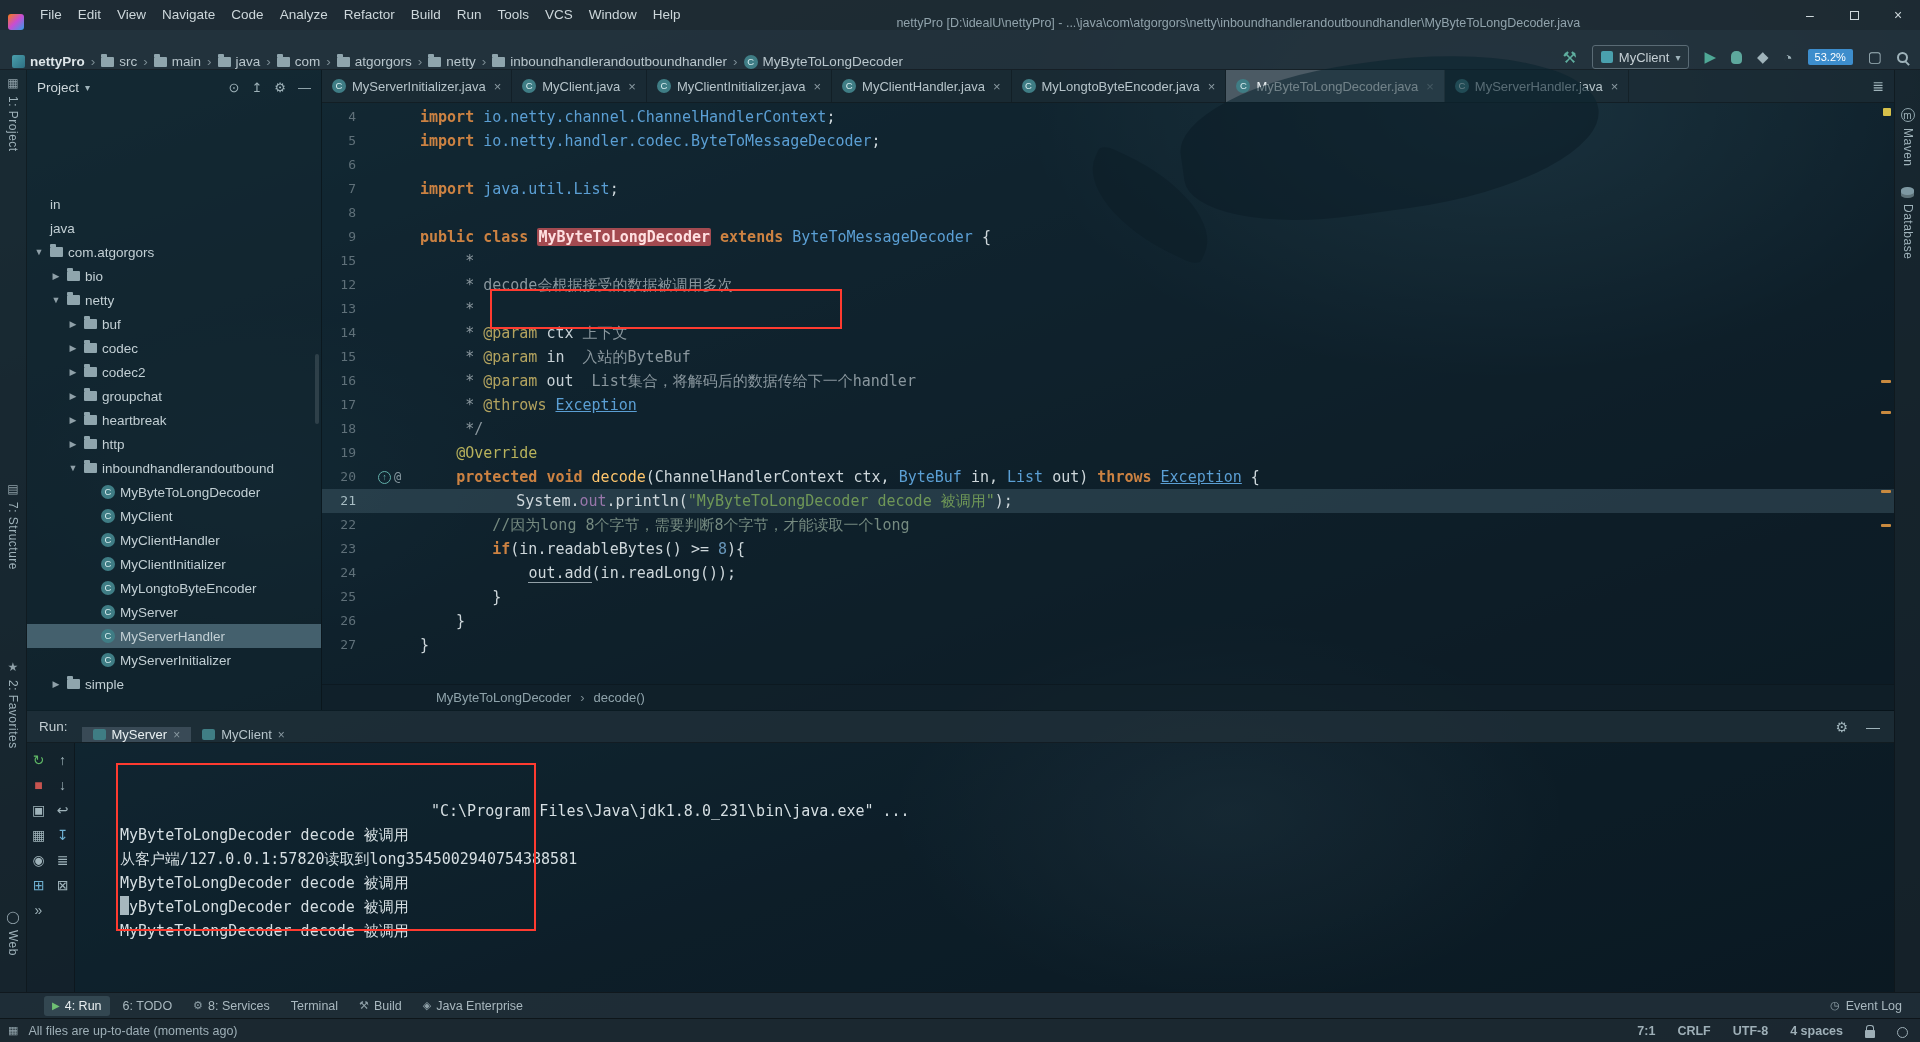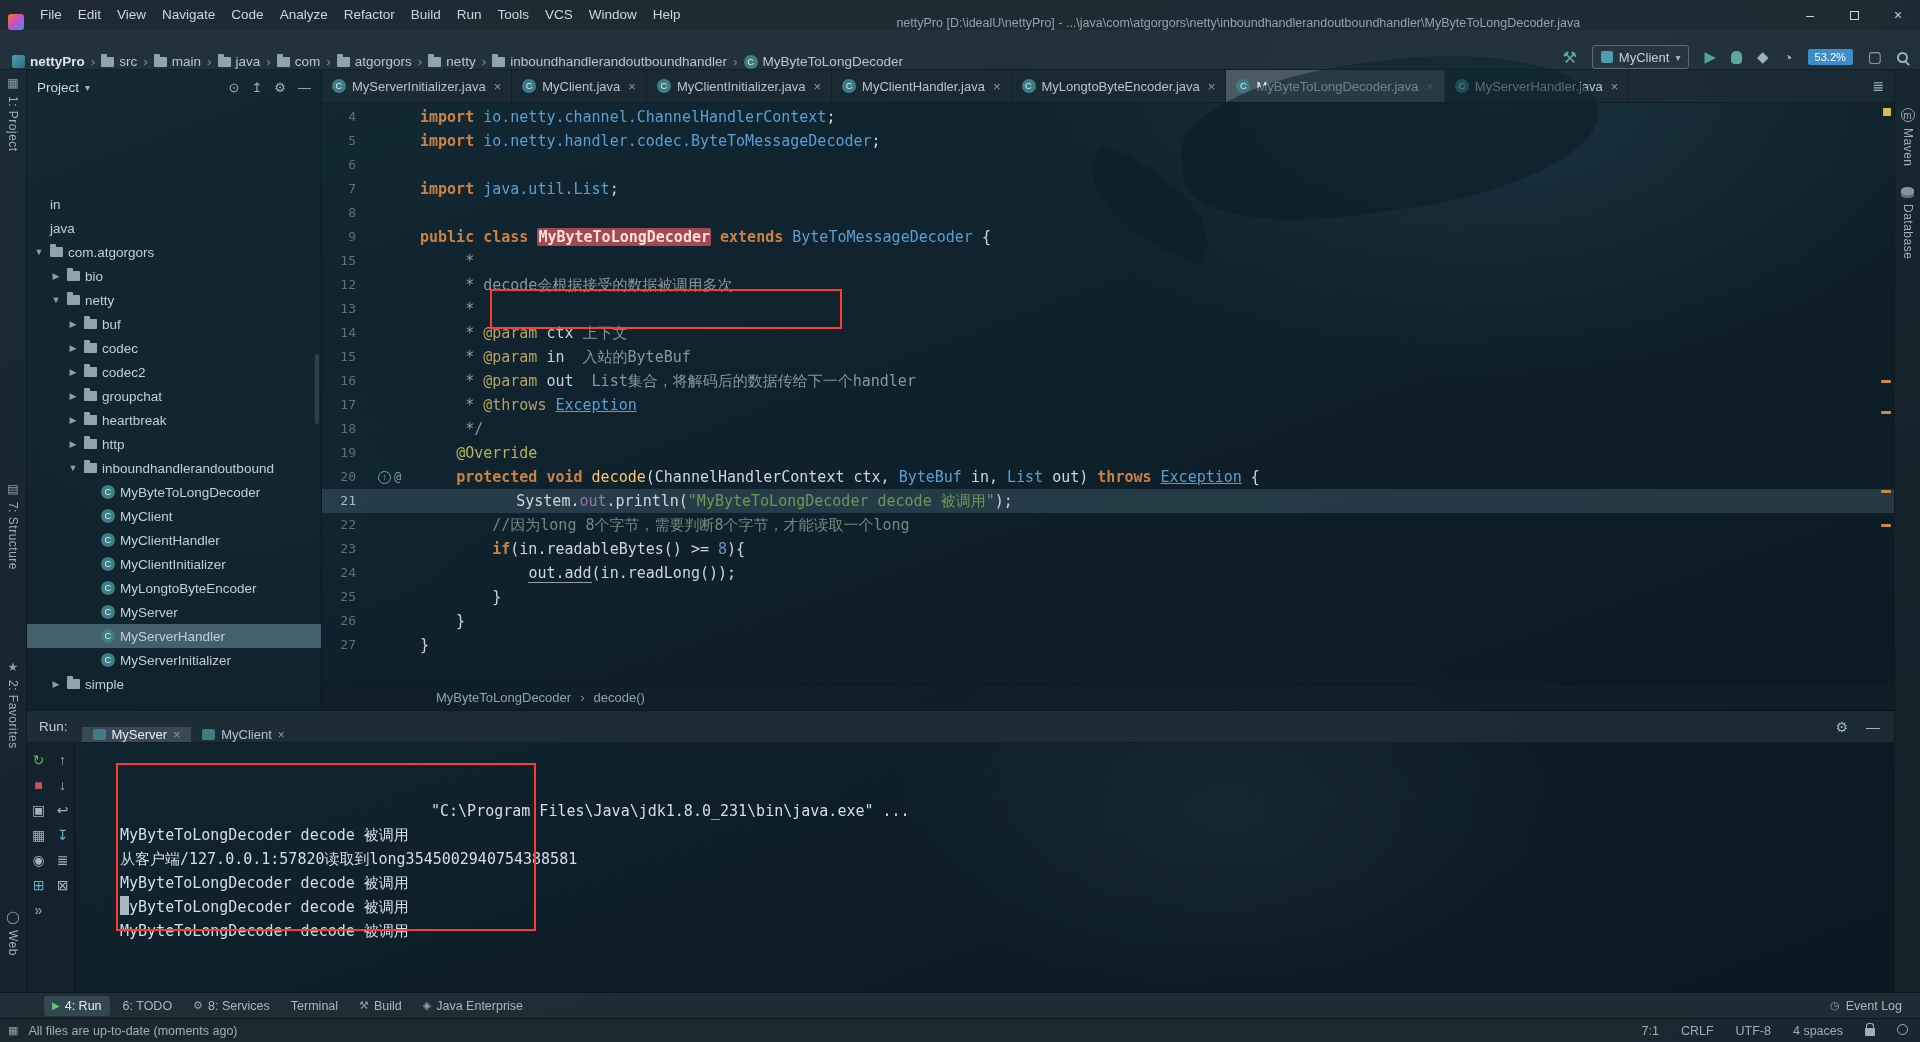--- a/index.html
+++ b/index.html
@@ -126,21 +126,21 @@
 
   
   #bottombar { height:26px; flex:none; display:flex; align-items:center; gap:5px; background:rgba(32,45,55,.95); border-top:1px solid rgba(0,0,0,.45); padding:0 10px 0 44px; font-size:12.5px; color:#a9b8bf; }
   .bbitem { display:flex; align-items:center; gap:5px; padding:3px 8px; border-radius:3px; white-space:nowrap; }
   .bbitem.active { background:rgba(70,92,104,.55); color:#e8eef0; }
   .bbic { font-size:11px; color:#8fa0a8; }
   .bbic.run { color:#6fbf73; font-size:10px; }
   #eventlog { margin-left:auto; display:flex; align-items:center; gap:6px; padding-right:8px; }
   #statusbar { height:24px; flex:none; display:flex; align-items:center; background:rgba(28,40,49,.97); border-top:1px solid rgba(0,0,0,.45); padding:0 12px 0 8px; font-size:12.5px; color:#9eafb7; }
   #sb-left { display:flex; align-items:center; gap:10px; }
-  #sb-right { margin-left:auto; display:flex; align-items:flex-start; gap:22px; }
+  #sb-right { margin-left:auto; display:flex; align-items:flex-end; gap:22px;font-weight:bold; }
   .lock { display:inline-block; width:10px; height:8px; background:#9eafb7; border-radius:1px; position:relative; margin-top:4px; }
   .lock::before { content:''; position:absolute; width:6px; height:5px; border:1.5px solid #9eafb7; border-bottom:none; border-radius:3px 3px 0 0; top:-5px; left:1px; }
   .sb-circle { display:inline-block; width:11px; height:11px; border:1.5px solid #9eafb7; border-radius:50%; }
 </style>
 </head>
 <body>
 
 <div id="app">
   <div class="deco" id="whale-body"></div>
   <div class="deco" id="whale-tail"></div>

